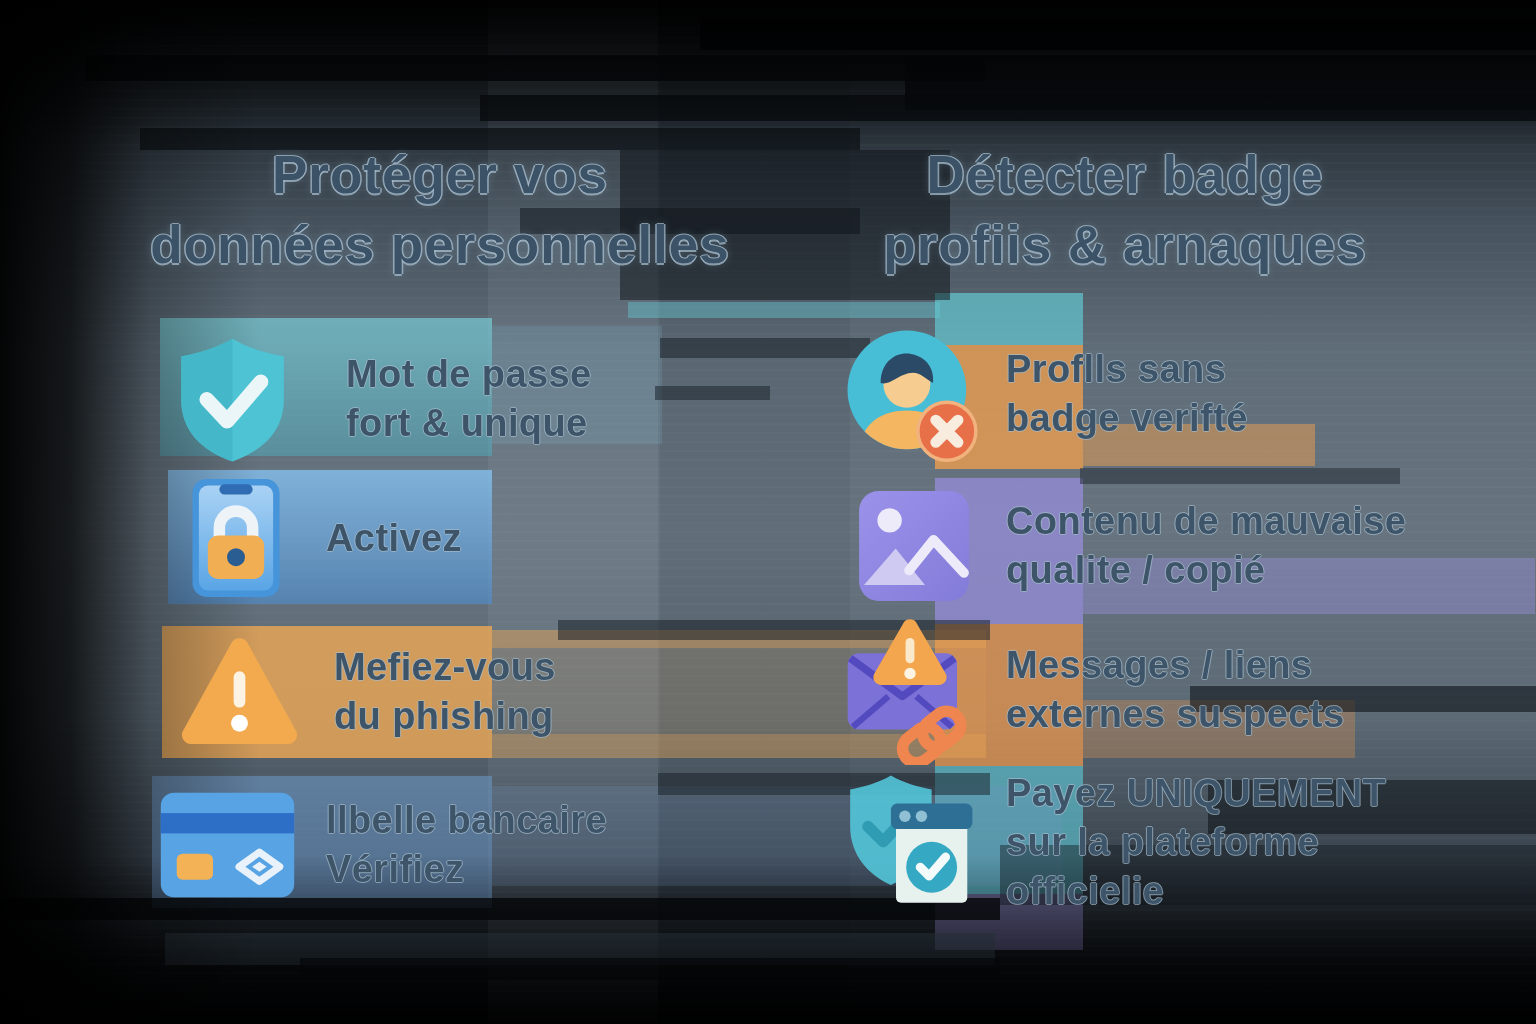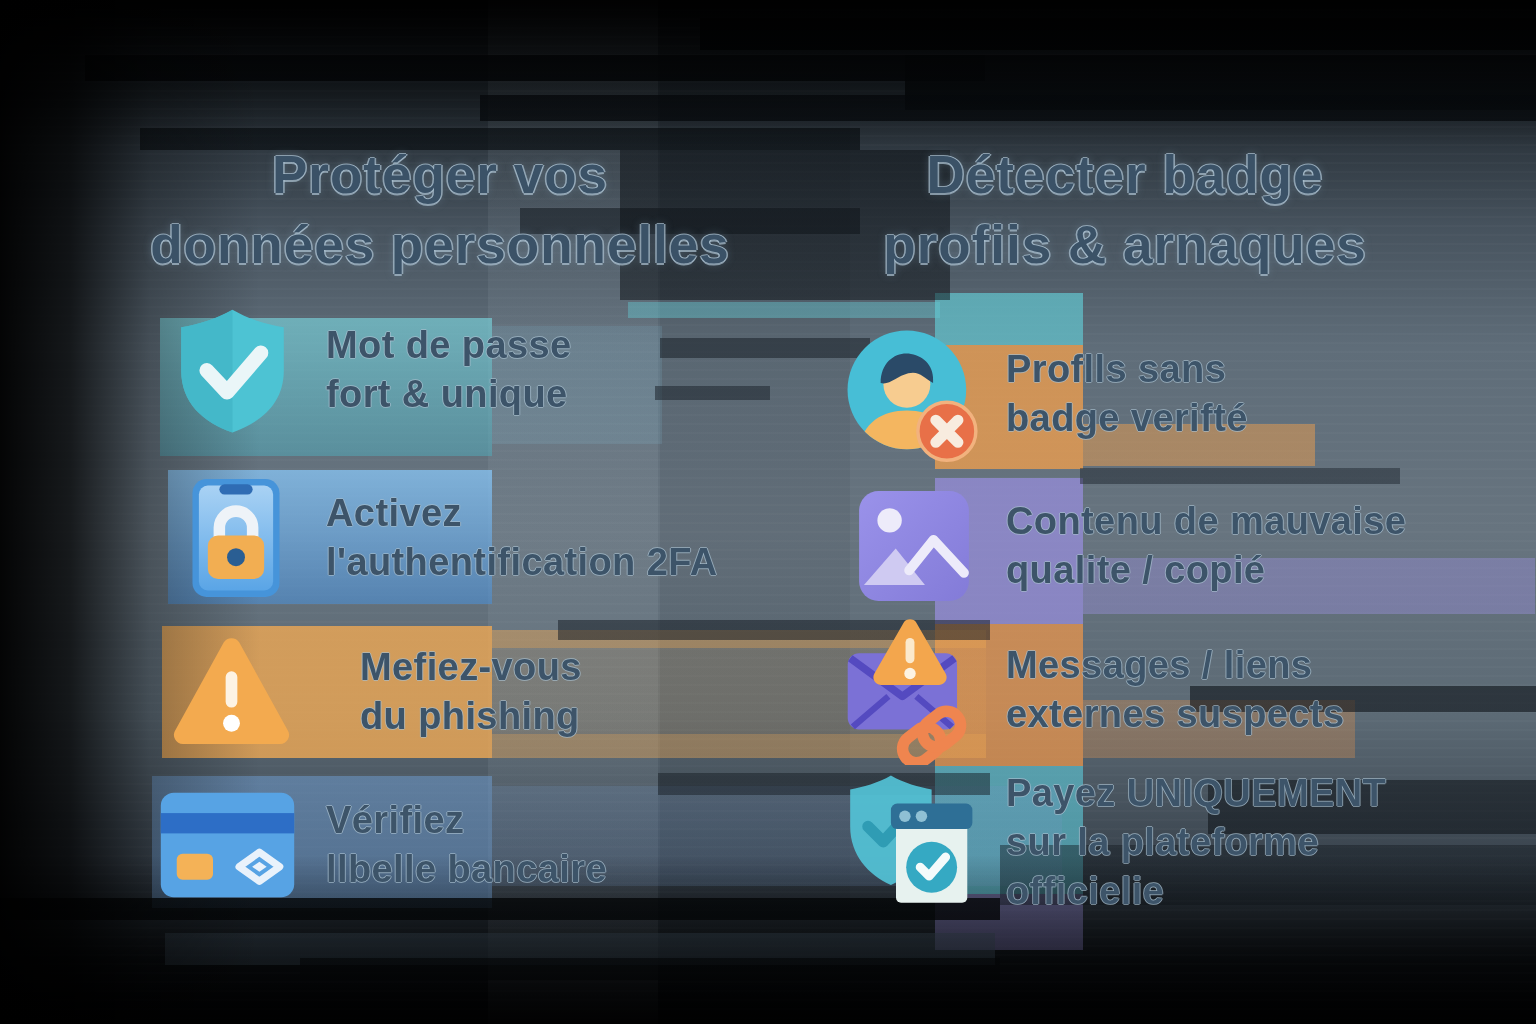--- a/index.html
+++ b/index.html
@@ -123,21 +123,21 @@
     <div class="title title-left">
       <div>Protéger vos</div>
       <div>données personnelles</div>
     </div>
 
     <div class="title title-right">
       <div>Détecter badge</div>
       <div>profiis &amp; arnaques</div>
     </div>
 
-    <div class="row" style="left:165px;top:300px;height:140px;">
+    <div class="row" style="left:165px;top:329px;height:140px;gap:20px;">
       <div class="iconbox" style="width:135px;height:140px;">
         <svg width="135" height="135" viewBox="0 0 100 100">
           <path d="M50 5 C62 12 76 16 88 18 L88 50 C88 74 72 88 50 96 C28 88 12 74 12 50 L12 18 C24 16 38 12 50 5 Z" fill="#4dc3d3"></path>
           <path d="M50 5 C38 12 24 16 12 18 L12 50 C12 74 28 88 50 96 Z" fill="#41b4c6" opacity="0.75"></path>
           <path d="M31 50 L46 66 L71 37" stroke="#eaf6f8" stroke-width="11" fill="none" stroke-linecap="round" stroke-linejoin="round"></path>
         </svg>
       </div>
       <div class="itemtext">
         <div>Mot de passe</div>
         <div>fort &amp; unique</div>
@@ -156,25 +156,24 @@
           <rect x="16" y="4" width="68" height="92" rx="11" fill="#4694da"></rect>
           <rect x="21" y="9" width="58" height="82" rx="7" fill="url(#phoneGrad)"></rect>
           <rect x="37" y="8" width="26" height="8" rx="4" fill="#2f6cb4"></rect>
           <path d="M37 50 L37 42 a13 13 0 0 1 26 0 L63 50" stroke="#eef3f8" stroke-width="9" fill="none" stroke-linecap="round"></path>
           <rect x="28" y="48" width="44" height="34" rx="8" fill="#f2ae52"></rect>
           <circle cx="50" cy="65" r="7" fill="#2a5e93"></circle>
         </svg>
       </div>
       <div class="itemtext">
         <div>Activez</div>
-        <div>l'authentification 2FA</div>
-      </div>
-    </div>
-
-    <div class="row" style="left:163px;top:622px;height:140px;gap:34px;">
+      </div>
+    </div>
+
+    <div class="row" style="left:171px;top:622px;height:140px;">
       <div class="iconbox" style="width:137px;height:140px;">
         <svg width="137" height="130" viewBox="0 0 100 100">
           <path d="M44 12 a7 7 0 0 1 12 0 L93 79 a7 7 0 0 1 -6 11 L13 90 a7 7 0 0 1 -6 -11 Z" fill="#f3aa4f"></path>
           <rect x="45.5" y="34" width="9" height="28" rx="4.5" fill="#fdf3e4"></rect>
           <circle cx="50" cy="74" r="6.5" fill="#ffffff"></circle>
         </svg>
       </div>
       <div class="itemtext">
         <div>Mefiez-vous</div>
         <div>du phishing</div>
@@ -185,22 +184,22 @@
       <div class="iconbox" style="width:145px;height:140px;">
         <svg width="145" height="128" viewBox="0 0 100 88">
           <rect x="4" y="8" width="92" height="72" rx="9" fill="#57a3e4"></rect>
           <rect x="4" y="22" width="92" height="14" fill="#2d6ec6"></rect>
           <rect x="15" y="50" width="25" height="18" rx="4" fill="#f4b257"></rect>
           <path d="M58 59 L72 49 L86 59 L72 69 Z" fill="none" stroke="#e9f2fb" stroke-width="5" stroke-linejoin="round"></path>
           <path d="M67 59 L72 55.5 L77 59 L72 62.5 Z" fill="#e9f2fb"></path>
         </svg>
       </div>
       <div class="itemtext">
+        <div>llbelle bancaire</div>
         <div>Vérifiez</div>
-        <div>llbelle bancaire</div>
       </div>
     </div>
 
     <div class="row" style="left:842px;top:324px;height:140px;">
       <div class="iconbox" style="width:138px;height:140px;">
         <svg width="138" height="138" viewBox="0 0 100 100">
           <defs>
               <clipPath id="avc">
                 <circle cx="47" cy="47" r="43"></circle>
               </clipPath>

